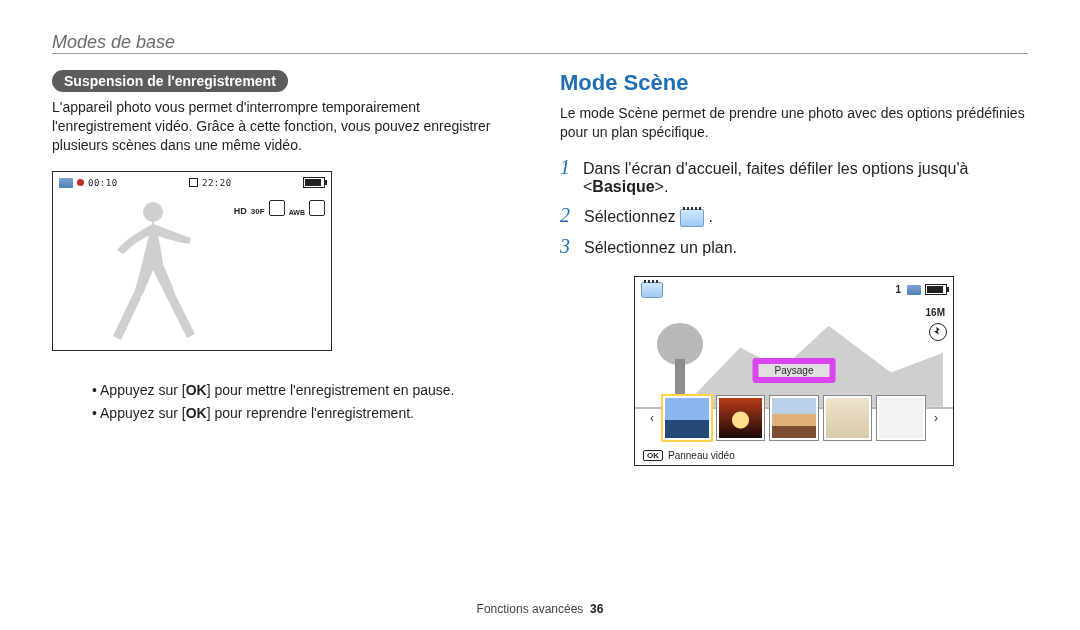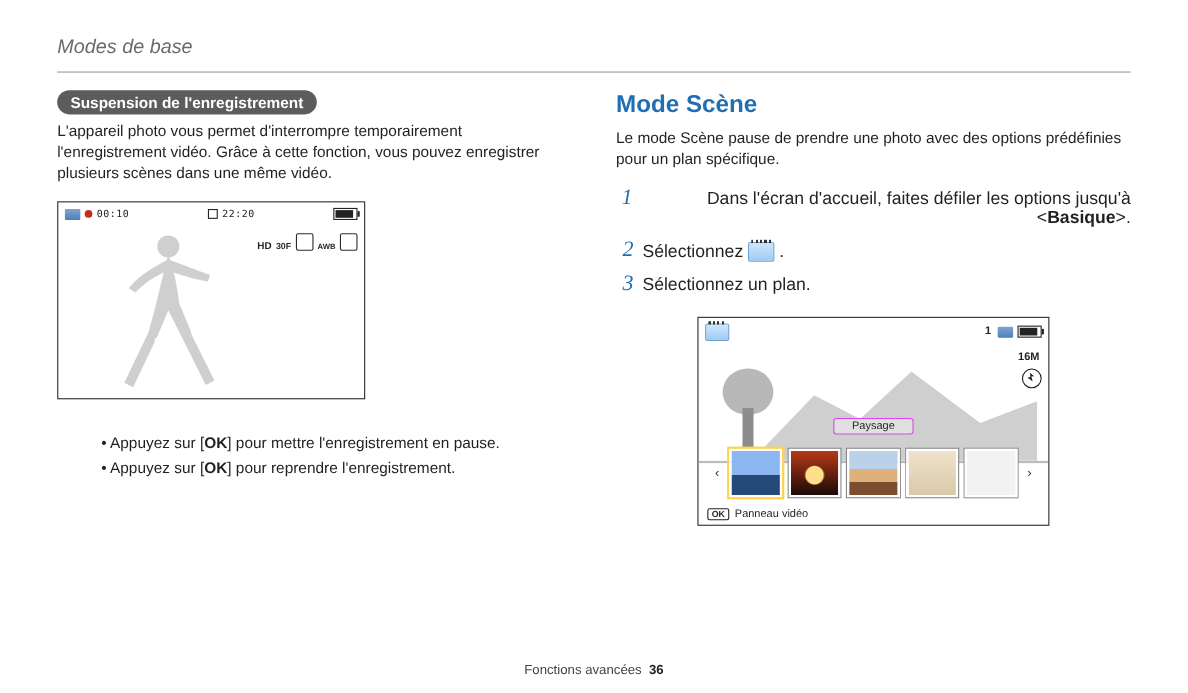--- a/index.html
+++ b/index.html
@@ -15,21 +15,21 @@
     position: relative;
     width: 1080px;
     height: 630px;
     padding: 32px 52px 0 52px;
     box-sizing: border-box;
   }
   .top-header {
     font-style: italic;
     color: #6b6b6b;
     font-size: 18px;
-    margin-bottom: 12px;
+    margin-bottom: 0;
   }
   .rule {
     border: none;
     border-top: 1px solid #9a9a9a;
     margin: 0 0 16px 0;
   }
   .cols {
     display: flex;
     gap: 40px;
   }
@@ -124,21 +124,20 @@
     list-style: none;
     counter-reset: s;
     font-size: 16px;
   }
   ol.steps li {
     counter-increment: s;
     display: flex;
     gap: 8px;
     margin-bottom: 8px;
     align-items: baseline;
-    text-align: right;
   }
   ol.steps li::before {
     content: counter(s);
     color: #1f6fb2;
     font-style: italic;
     font-size: 20px;
     font-weight: 400;
     font-family: Georgia, "Times New Roman", serif;
     width: 16px;
   }
@@ -176,21 +175,21 @@
     position:absolute; bottom:58px; left:48px;
     width:260px; height:90px;
     background:#cfcfcf;
     clip-path: polygon(0% 100%, 22% 34%, 38% 58%, 56% 10%, 80% 62%, 100% 40%, 100% 100%);
   }
   .tree-trunk { position:absolute; bottom:58px; left:40px; width:10px; height:48px; background:#8c8c8c; }
   .tree-crown { position:absolute; bottom:100px; left:22px; width:46px; height:42px; background:#b8b8b8; border-radius:50% 50% 48% 48%; }
   .ground { position:absolute; bottom:56px; left:0; right:0; height:2px; background:#bbb; }
   .paysage-label {
     position:absolute; bottom:82px; left:50%; transform:translateX(-50%);
-    background:#e0e0e0; border:1px solid #d946ef; border-radius:3px;
+    background:#e0e0e0; border:6px solid #d946ef; border-radius:3px;
     padding:1px 16px; font-size:10px;
   }
   .thumbs {
     position:absolute; bottom:26px; left:12px; right:12px; height:42px;
     display:flex; align-items:center; gap:6px;
   }
   .chev { width:10px; text-align:center; font-size:12px; color:#333; }
   .thumb {
     flex:1; height:40px; border:2px solid #fff; box-shadow:0 0 0 1px #888;
     position:relative;
@@ -271,21 +270,21 @@
           <span>Appuyez sur [</span><span class="ok-frame">OK</span><span>] pour mettre l'enregistrement en pause.</span>
         </li>
         <li>
           <span>Appuyez sur [</span><span class="ok-frame">OK</span><span>] pour reprendre l'enregistrement.</span>
         </li>
       </ul>
     </div>
 
     <div class="col">
       <div class="h2blue">Mode Scène</div>
-      <div class="para">Le mode Scène pause de prendre une photo avec des options prédéfinies pour un plan spécifique.</div>
+      <div class="para">Le mode Scène permet de prendre une photo avec des options prédéfinies pour un plan spécifique.</div>
 
       <ol class="steps">
         <li>
           <span>
             <span>Dans l'écran d'accueil, faites défiler les options jusqu'à &lt;</span><b>Basique</b><span>&gt;.</span>
           </span>
         </li>
         <li>
           <span>
             <span>Sélectionnez </span>

